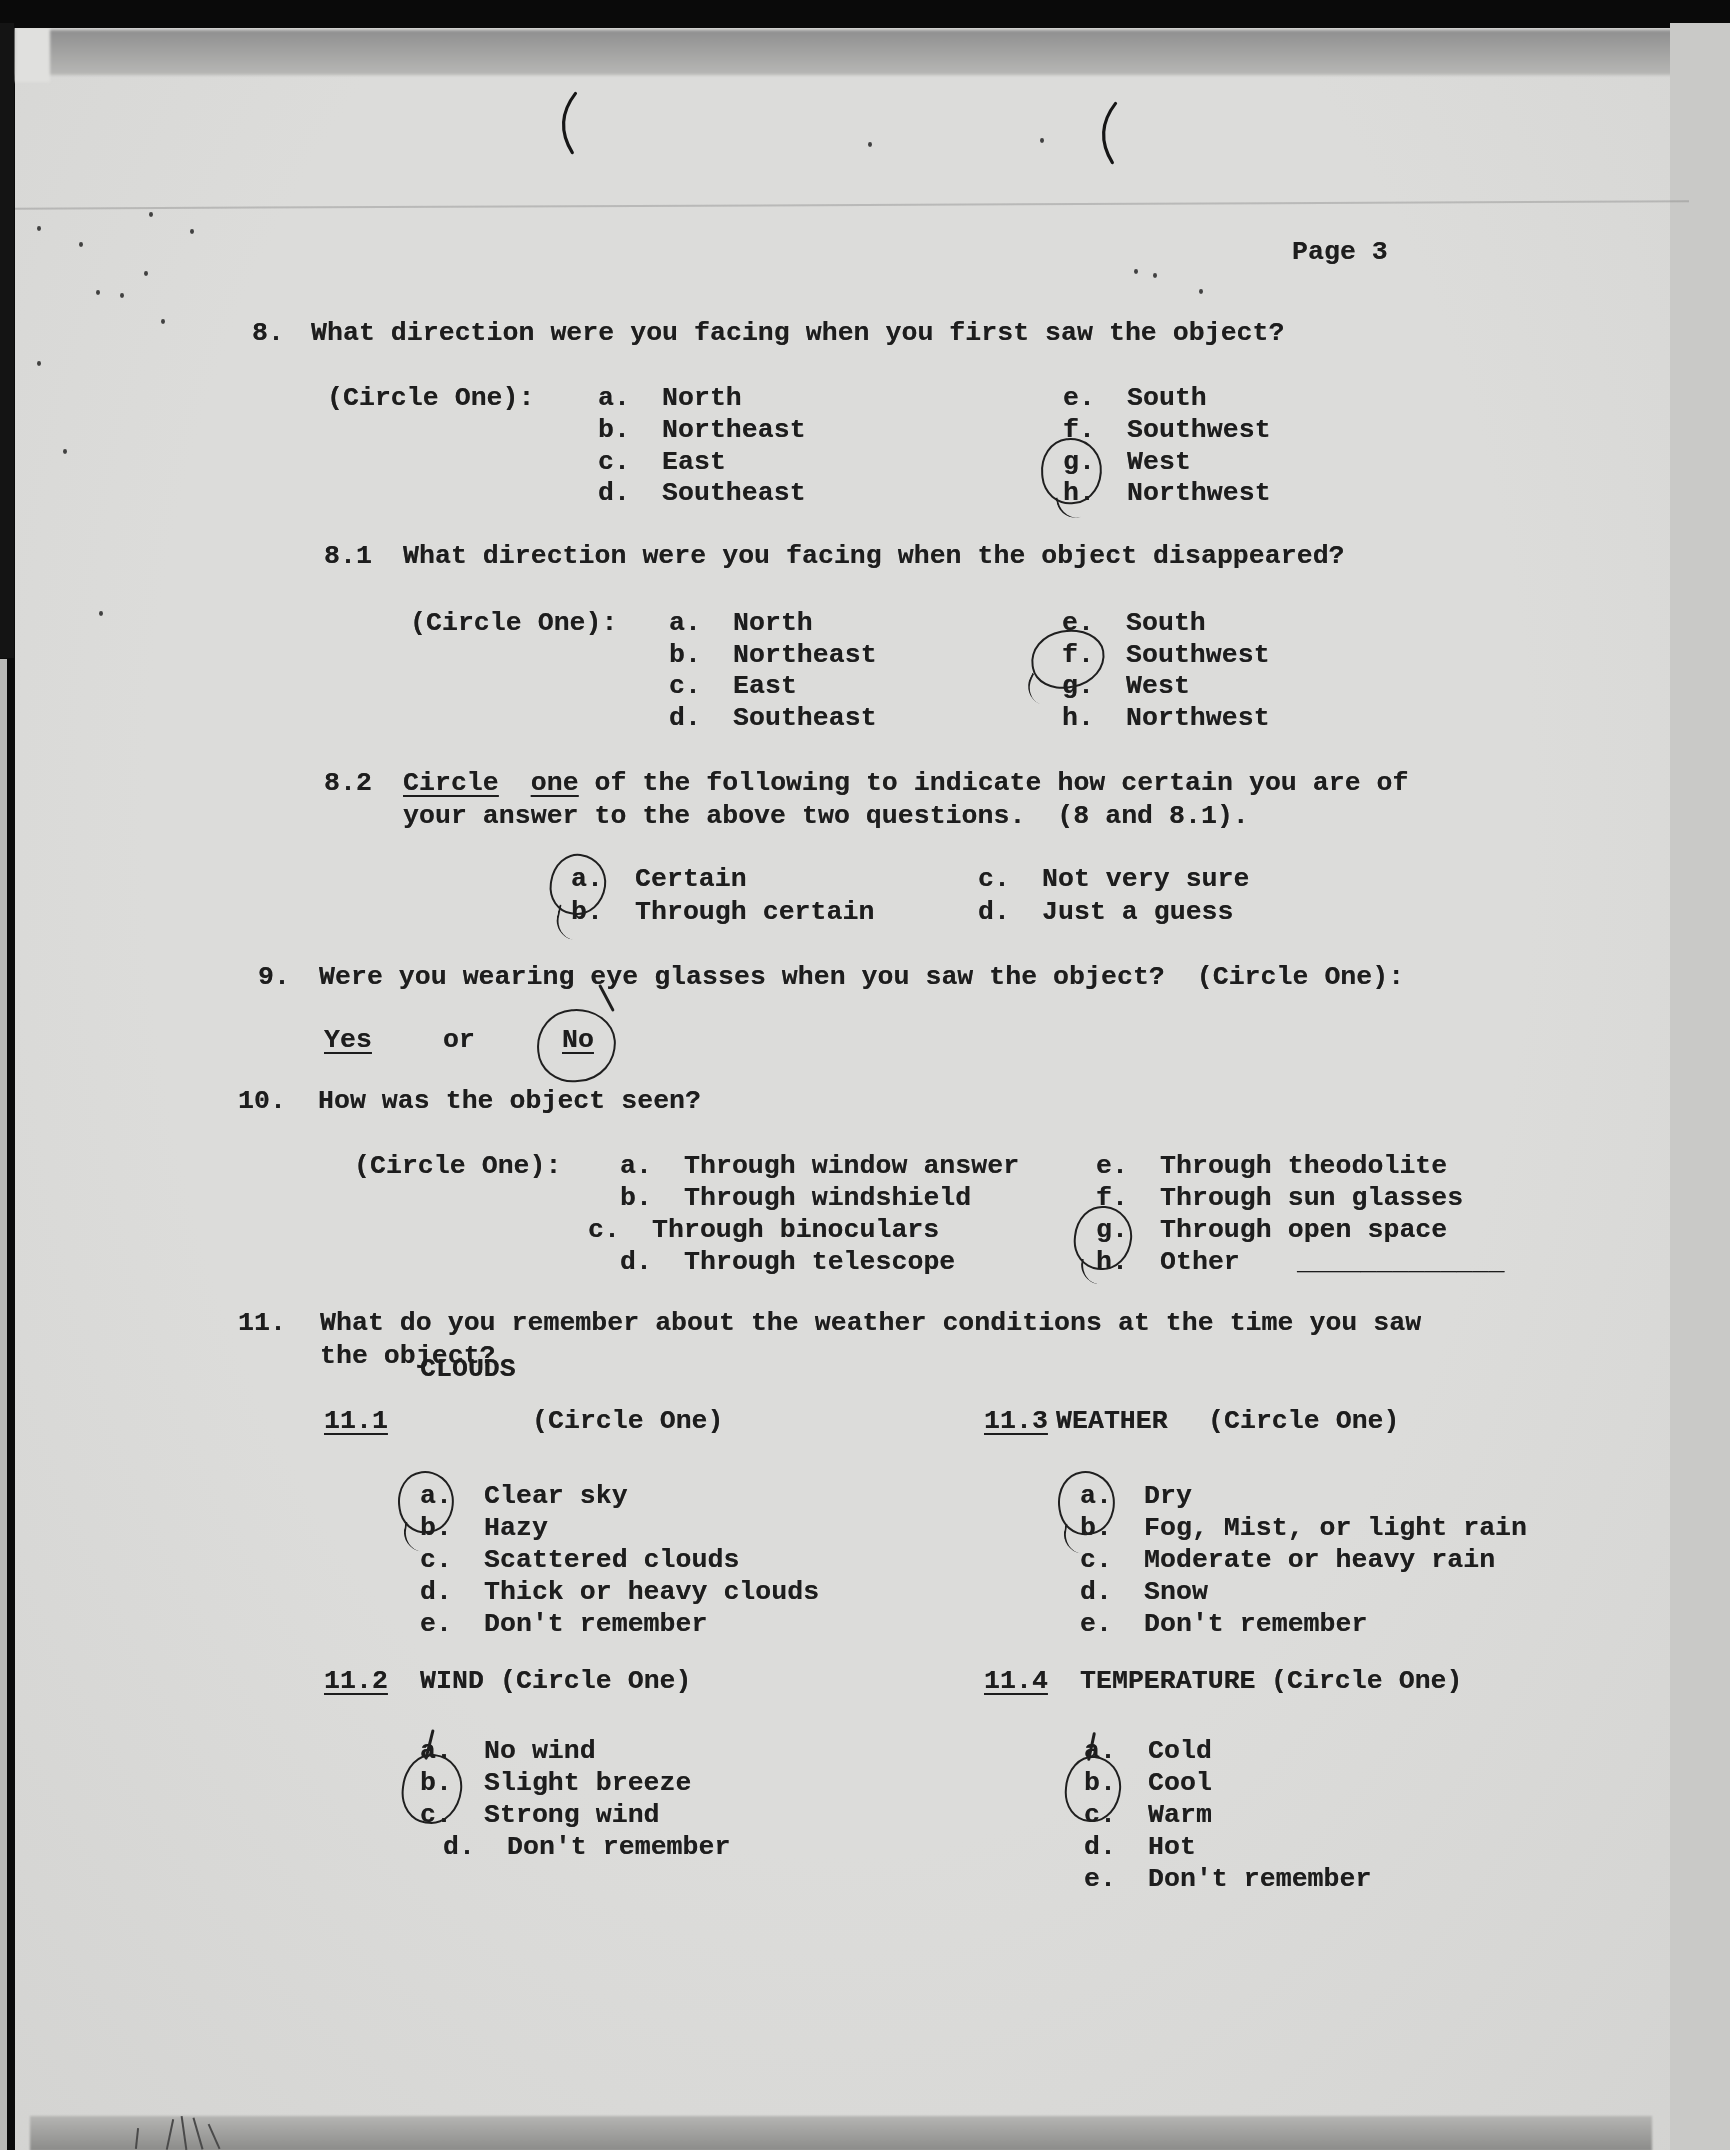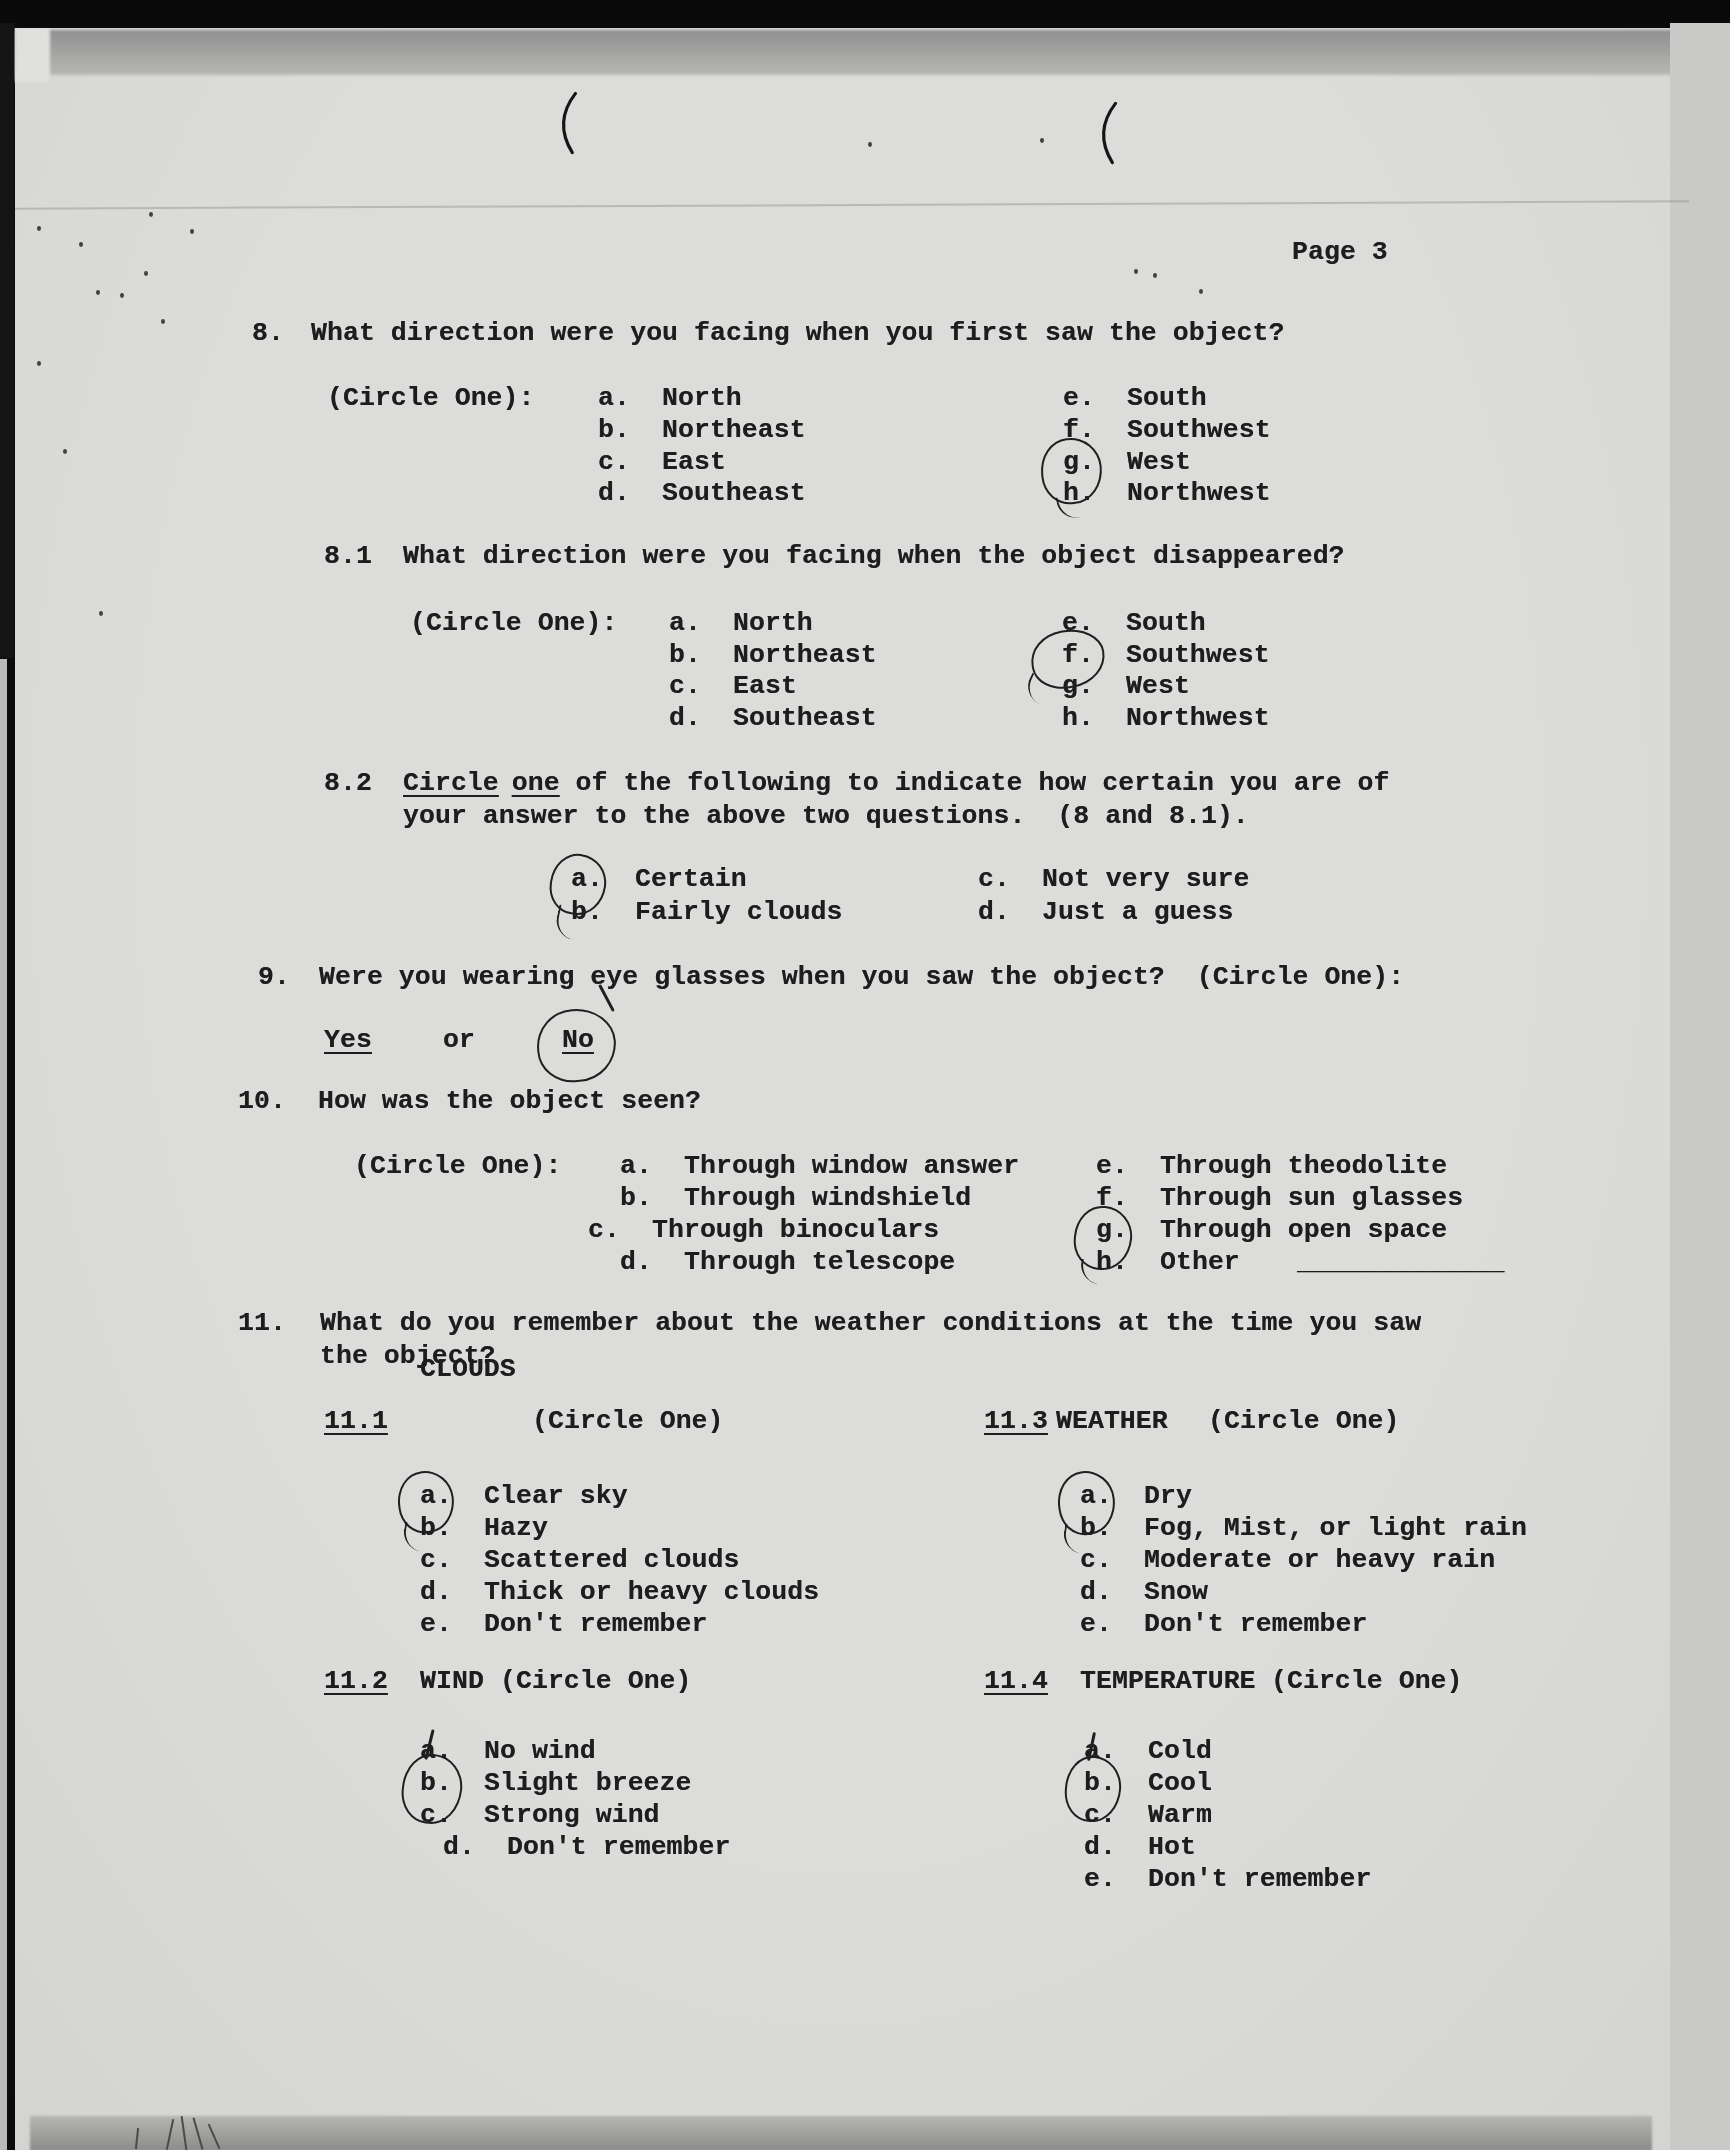--- a/index.html
+++ b/index.html
@@ -14,21 +14,21 @@
   .leftbar{position:absolute;left:0;top:23.4px;width:14.4px;height:635px;background:#141414;}
   .leftedge{position:absolute;left:0;top:659px;width:7.4px;height:1492px;background:#b9b9b7;}
   .rightedge{position:absolute;left:1670px;top:23.4px;width:61px;height:2127px;background:#c9c9c7;}
   .bottomband{position:absolute;left:30px;top:2116px;width:1622px;height:35px;
               background:linear-gradient(0deg,#8b8b89,#b5b5b3);filter:blur(1.1px);}
   .crease{position:absolute;left:15px;top:204px;width:1674px;height:1.6px;
           background:rgba(120,120,120,.35);transform:rotate(-0.25deg);}
   .t{position:absolute;font-size:26.6px;line-height:1.12;font-weight:700;color:#1d1d1d;
      white-space:pre;text-shadow:0 0 0.5px rgba(25,25,25,.6);}
   .u{text-decoration:underline;text-underline-offset:4.8px;text-decoration-thickness:2.1px;}
-  .sp1{margin-left:13px;}
+  .sp1{margin-left:32px;}
   .letter{display:inline-block;width:64px;}
   .amark{position:absolute;border:2.7px solid #1f1f1f;
          border-radius:48% 52% 50% 46% / 52% 48% 54% 46%;}
   .tailarc{position:absolute;width:18px;height:30px;border-left:2.7px solid #1f1f1f;
            border-bottom-left-radius:32px;}
   .tailline{position:absolute;width:2.7px;background:#1f1f1f;border-radius:1.6px;}
   .spk{position:absolute;width:4.3px;height:5.3px;background:#262626;border-radius:50%;opacity:.85;}
   .pencil{position:absolute;width:2.1px;background:#4a4a4a;}
   .paren{position:absolute;}
 </style>
@@ -97,21 +97,21 @@
   <div class="t" style="left:1062px;top:641px"><span class="letter">f.</span><span>Southwest</span></div>
   <div class="t" style="left:1062px;top:672px"><span class="letter">g.</span><span>West</span></div>
   <div class="t" style="left:1062px;top:704px"><span class="letter">h.</span><span>Northwest</span></div>
   <div class="amark" style="left:1031px;top:630px;width:70px;height:54px;transform:rotate(-10deg)"></div>
   <div class="tailarc" style="left:1026px;top:676px;height:24.5px;transform:rotate(26deg)"></div>
 
   <div class="t" style="left:324px;top:769px">8.2</div>
   <div class="t" style="left:403px;top:769px"><span class="u">Circle</span><span class="u sp1">one</span><span> of the following to indicate how certain you are of</span></div>
   <div class="t" style="left:403px;top:802px">your answer to the above two questions.  (8 and 8.1).</div>
   <div class="t" style="left:571px;top:865px"><span class="letter">a.</span><span>Certain</span></div>
-  <div class="t" style="left:571px;top:898px"><span class="letter">b.</span><span>Fairly clouds</span></div>
+  <div class="t" style="left:571px;top:898px"><span class="letter">b.</span><span>Through certain</span></div>
   <div class="t" style="left:978px;top:865px"><span class="letter">c.</span><span>Not very sure</span></div>
   <div class="t" style="left:978px;top:898px"><span class="letter">d.</span><span>Just a guess</span></div>
   <div class="amark" style="left:550px;top:854px;width:52px;height:57px;transform:rotate(8deg)"></div>
   <div class="tailarc" style="left:556px;top:906px;height:32px;transform:rotate(12deg)"></div>
 
   <div class="t" style="left:258px;top:963px">9.</div>
   <div class="t" style="left:319px;top:963px">Were you wearing eye glasses when you saw the object?  (Circle One):</div>
   <div class="t" style="left:324px;top:1026px"><span class="u">Yes</span></div>
   <div class="t" style="left:443px;top:1026px">or</div>
   <div class="t" style="left:562px;top:1026px"><span class="u">No</span></div>

